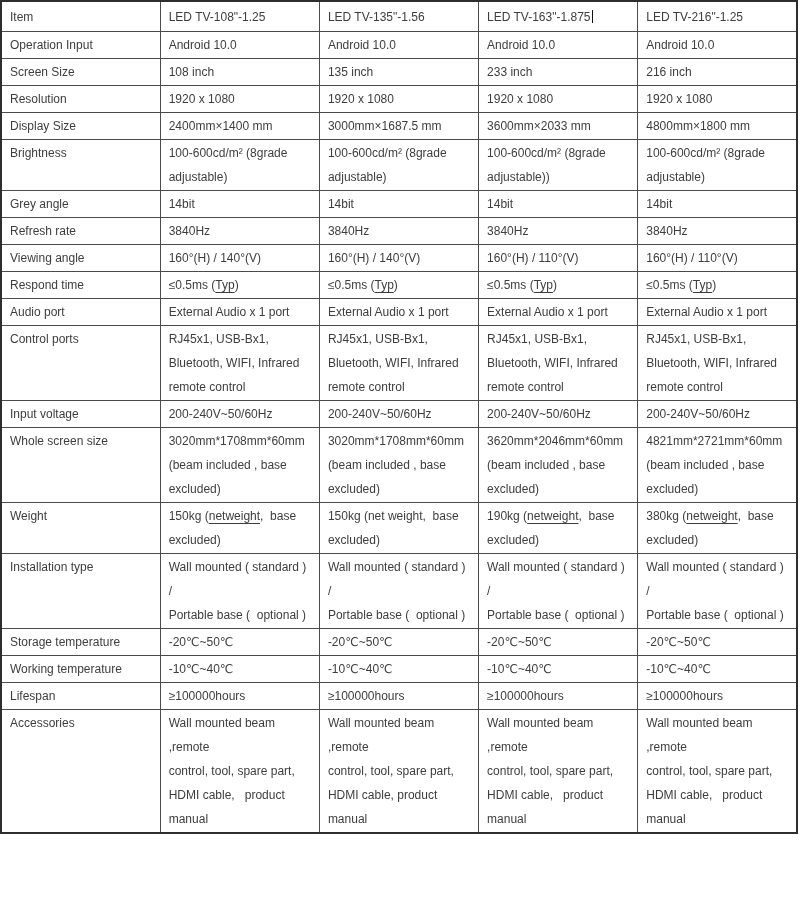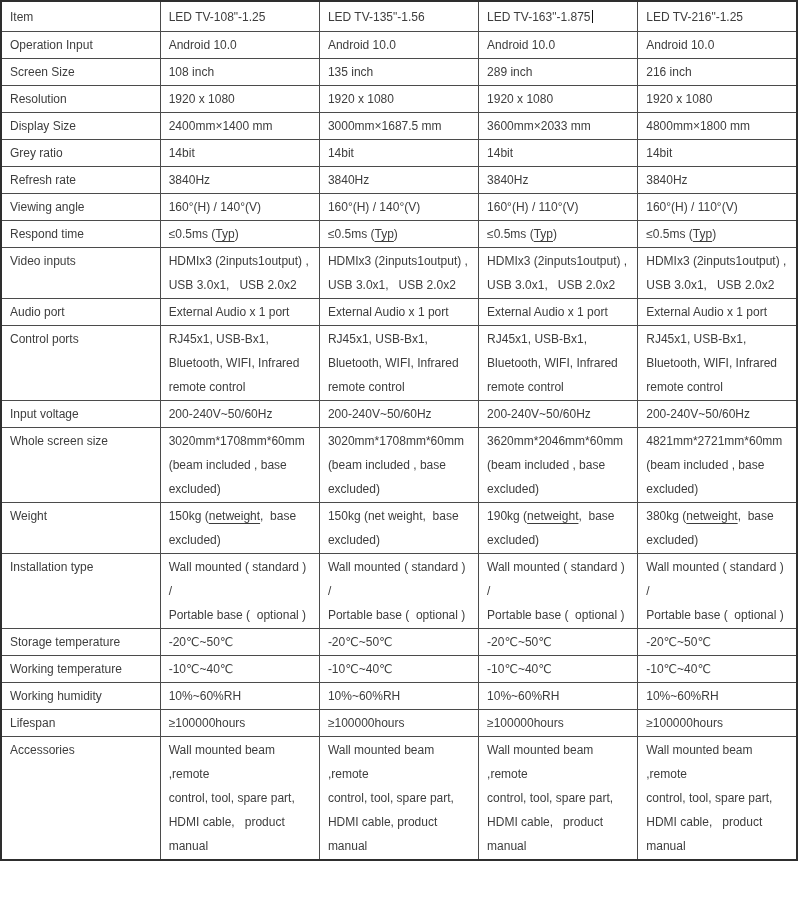--- a/index.html
+++ b/index.html
@@ -79,39 +79,50 @@
           <td>Operation Input</td>
           <td>Android 10.0</td>
           <td>Android 10.0</td>
           <td>Android 10.0</td>
           <td>Android 10.0</td>
         </tr>
         <tr>
           <td>Screen Size</td>
           <td>108 inch</td>
           <td>135 inch</td>
-          <td>289 inch</td>
+          <td>233 inch</td>
           <td>216 inch</td>
         </tr>
         <tr>
           <td>Resolution</td>
           <td>1920 x 1080</td>
           <td>1920 x 1080</td>
           <td>1920 x 1080</td>
           <td>1920 x 1080</td>
         </tr>
         <tr>
           <td>Display Size</td>
           <td>2400mm×1400 mm</td>
           <td>3000mm×1687.5 mm</td>
           <td>3600mm×2033 mm</td>
           <td>4800mm×1800 mm</td>
         </tr>
         <tr>
-          <td>Grey ratio</td>
+          <td>Brightness</td>
+          <td>100-600cd/m² (8grade
+adjustable)</td>
+          <td>100-600cd/m² (8grade
+adjustable)</td>
+          <td>100-600cd/m² (8grade
+adjustable))</td>
+          <td>100-600cd/m² (8grade
+adjustable)</td>
+        </tr>
+        <tr>
+          <td>Grey angle</td>
           <td>14bit</td>
           <td>14bit</td>
           <td>14bit</td>
           <td>14bit</td>
         </tr>
         <tr>
           <td>Refresh rate</td>
           <td>3840Hz</td>
           <td>3840Hz</td>
           <td>3840Hz</td>
@@ -125,31 +136,20 @@
           <td>160°(H) / 110°(V)</td>
         </tr>
         <tr>
           <td>Respond time</td>
           <td>≤0.5ms (<span class="sq">Typ</span>)</td>
           <td>≤0.5ms (<span class="sq">Typ</span>)</td>
           <td>≤0.5ms (<span class="sq">Typ</span>)</td>
           <td>≤0.5ms (<span class="sq">Typ</span>)</td>
         </tr>
         <tr>
-          <td>Video inputs</td>
-          <td>HDMIx3 (2inputs1output) ,
-USB 3.0x1,   USB 2.0x2</td>
-          <td>HDMIx3 (2inputs1output) ,
-USB 3.0x1,   USB 2.0x2</td>
-          <td>HDMIx3 (2inputs1output) ,
-USB 3.0x1,   USB 2.0x2</td>
-          <td>HDMIx3 (2inputs1output) ,
-USB 3.0x1,   USB 2.0x2</td>
-        </tr>
-        <tr>
           <td>Audio port</td>
           <td>External Audio x 1 port</td>
           <td>External Audio x 1 port</td>
           <td>External Audio x 1 port</td>
           <td>External Audio x 1 port</td>
         </tr>
         <tr>
           <td>Control ports</td>
           <td>RJ45x1, USB-Bx1,
 Bluetooth, WIFI, Infrared
@@ -214,27 +214,20 @@
           <td>-20℃~50℃</td>
           <td>-20℃~50℃</td>
           <td>-20℃~50℃</td>
         </tr>
         <tr>
           <td>Working temperature</td>
           <td>-10℃~40℃</td>
           <td>-10℃~40℃</td>
           <td>-10℃~40℃</td>
           <td>-10℃~40℃</td>
-        </tr>
-        <tr>
-          <td>Working humidity</td>
-          <td>10%~60%RH</td>
-          <td>10%~60%RH</td>
-          <td>10%~60%RH</td>
-          <td>10%~60%RH</td>
         </tr>
         <tr>
           <td>Lifespan</td>
           <td>≥100000hours</td>
           <td>≥100000hours</td>
           <td>≥100000hours</td>
           <td>≥100000hours</td>
         </tr>
         <tr>
           <td>Accessories</td>

